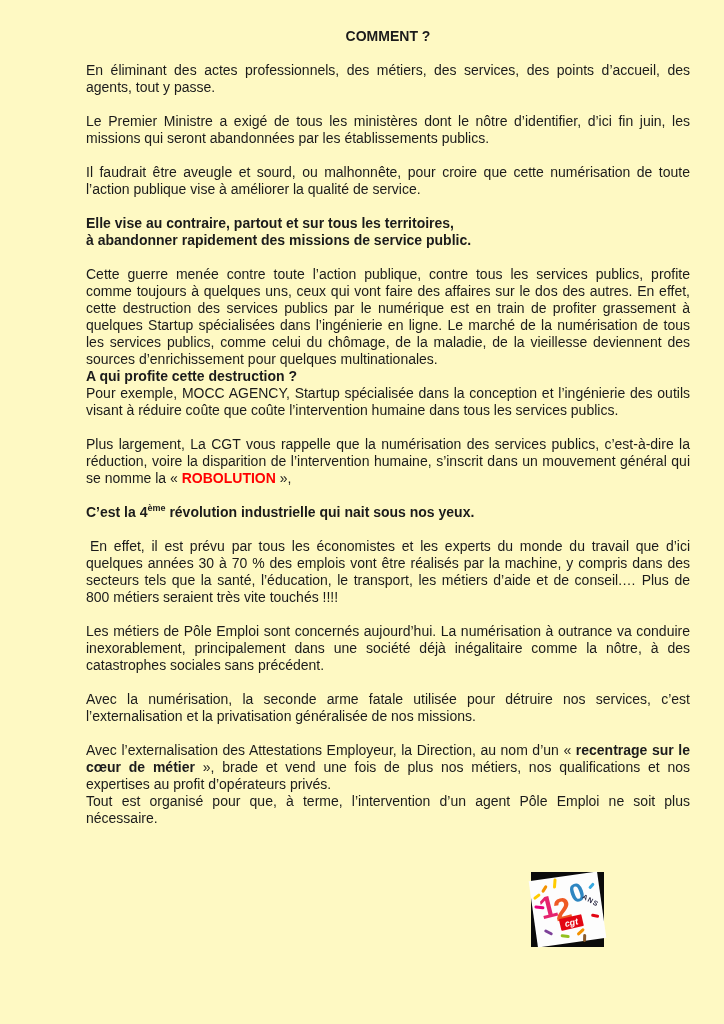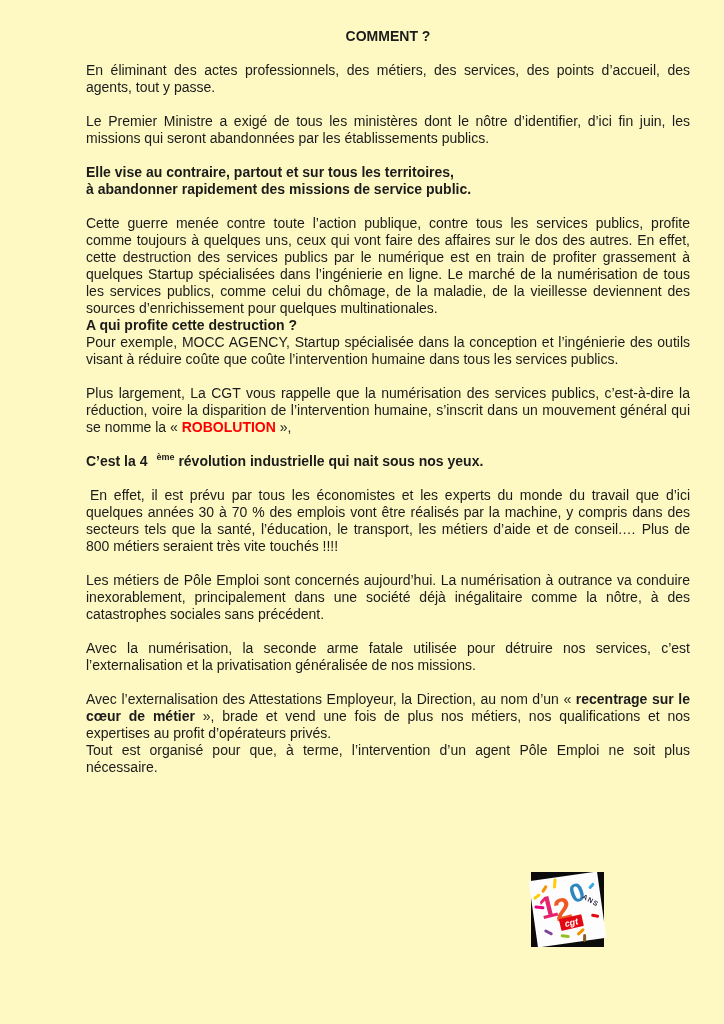--- a/index.html
+++ b/index.html
@@ -20,21 +20,21 @@
   .content p{margin:0 0 17px 0;text-align:justify;}
   .content p.tight{margin-bottom:0;}
   .center{text-align:center;}
   .bold{font-weight:bold;}
   .red{color:#ff0000;}
   h1.doc-title{
     font-size:14px;line-height:17px;font-weight:bold;
     text-align:center;margin:0 0 17px 0;
   }
   .indent1{text-indent:4px;}
-  sup{font-size:9px;line-height:0;vertical-align:super;font-weight:bold;margin-left:9px;}
+  sup{font-size:9px;line-height:0;vertical-align:super;font-weight:bold;}
 
   
   .slogan{
     position:absolute;left:170px;top:929px;
     font-size:15px;line-height:19px;font-weight:bold;
     white-space:nowrap;letter-spacing:0.2px;
   }
 
   
   .logo{position:absolute;left:531px;top:872px;width:73px;height:75px;}
@@ -73,20 +73,21 @@
 <div class="page">
 
   <div class="content">
 
     <h1 class="doc-title">COMMENT ?</h1>
 
     <p>En éliminant des actes professionnels, des métiers, des services, des points d’accueil, des agents, tout y passe.</p>
 
     <p>Le Premier Ministre  a exigé de tous les ministères dont le nôtre d’identifier,  d’ici fin juin, les missions qui seront abandonnées par les établissements publics.</p>
 
+    <p>Il faudrait être aveugle et sourd, ou malhonnête, pour croire que cette numérisation de toute l’action publique vise à améliorer la qualité de service.</p>
 
     <p class="center bold"><span>Elle vise  au contraire, partout et sur tous les territoires,</span><br><span>à abandonner rapidement des missions de service public.</span></p>
 
     <p class="tight">Cette guerre menée contre toute l’action publique, contre tous les services publics,  profite comme toujours à quelques uns, ceux qui vont faire des affaires sur le dos des autres. En effet,  cette destruction des services publics par le numérique est en train de profiter grassement  à quelques  Startup spécialisées dans l’ingénierie en ligne. Le marché de la numérisation de tous les services publics, comme celui du chômage, de la maladie, de la vieillesse deviennent des sources d’enrichissement pour quelques multinationales.</p>
 
     <p class="center bold tight">A qui profite cette destruction ?</p>
 
 
     <p>Pour exemple, MOCC AGENCY,  Startup spécialisée dans la conception et l’ingénierie des outils visant à réduire coûte que coûte l’intervention humaine dans tous les services publics.</p>
 

